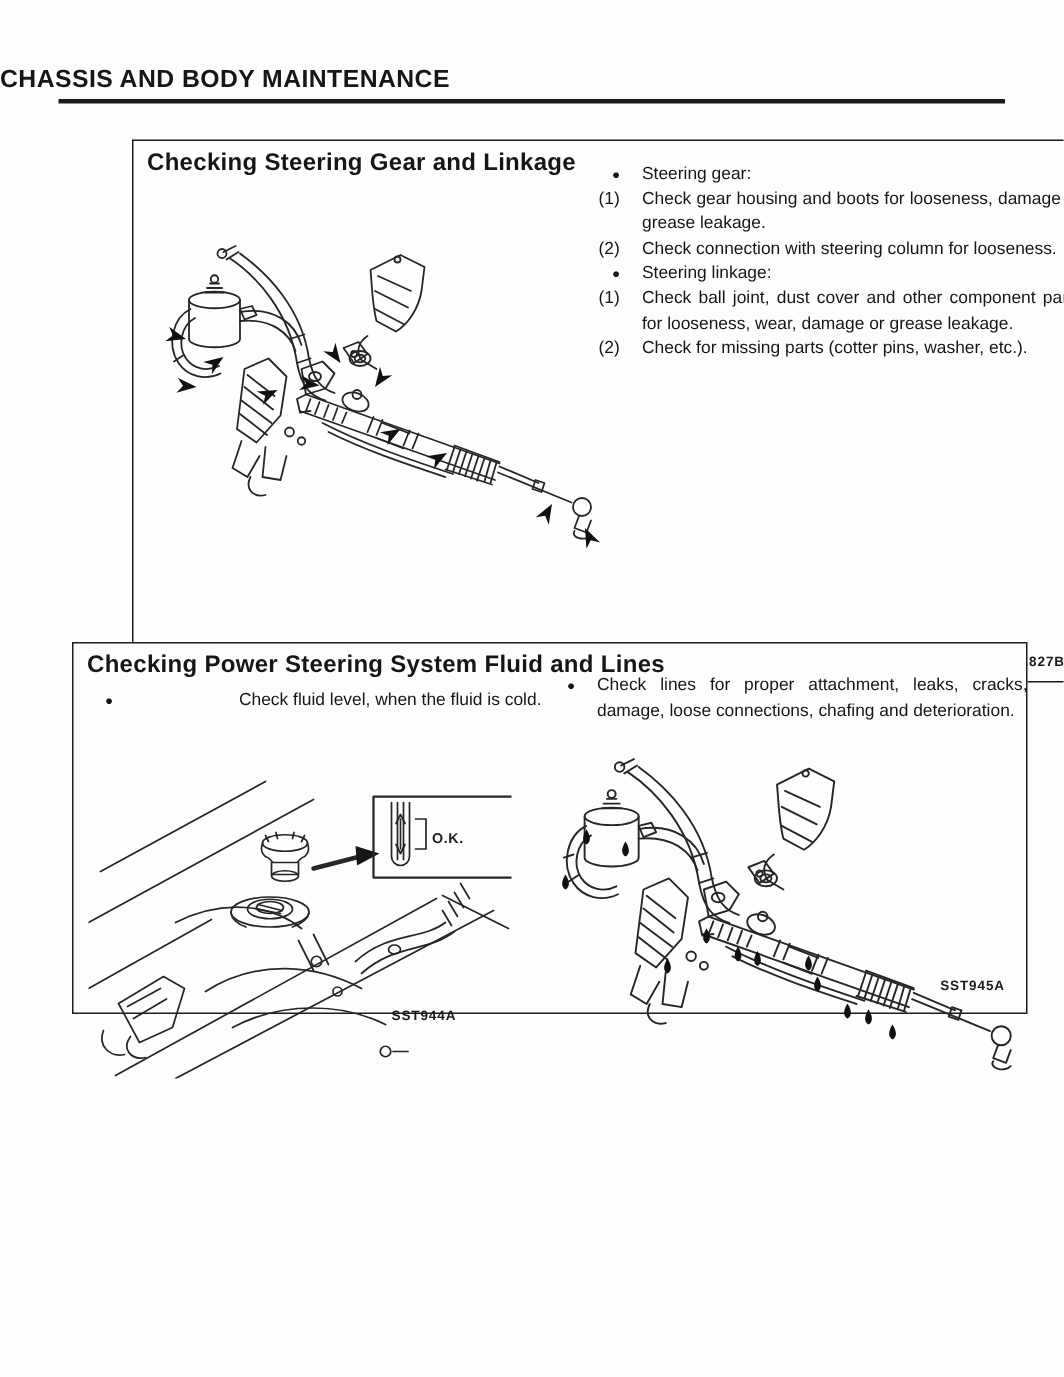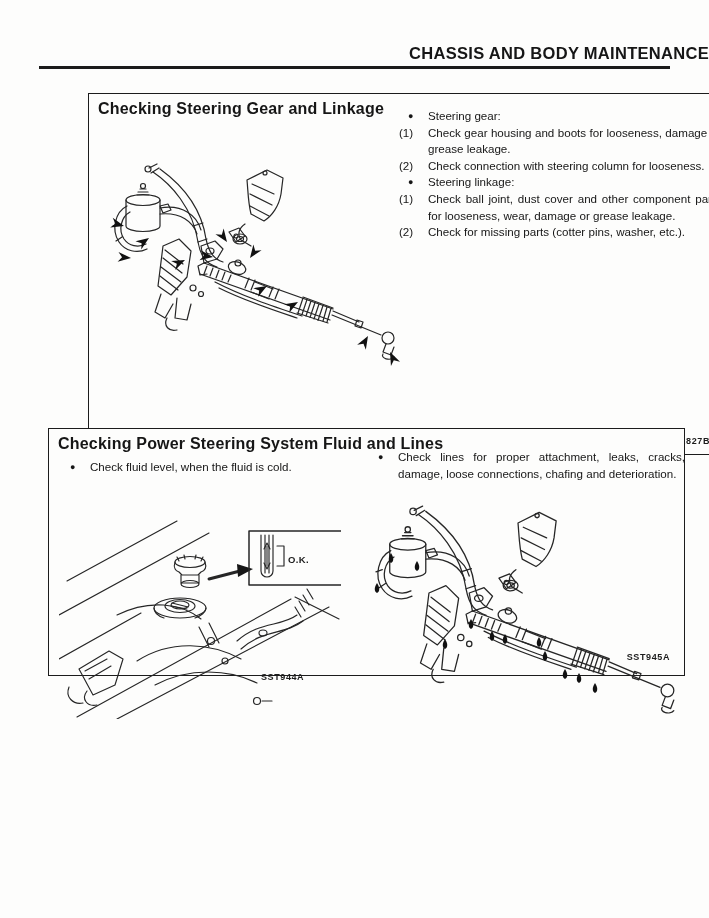--- a/index.html
+++ b/index.html
@@ -6,21 +6,21 @@
   html,body { width:709px; height:918px; }
   body {
     position:relative;
     background:#fdfdfc;
     font-family:"Liberation Sans", sans-serif;
     color:#161616;
     overflow:hidden;
   }
   .page-header {
     position:absolute; left:0; top:44px; width:709px;
-    text-align:right; font-size:16.5px; font-weight:bold; letter-spacing:.3px;
+    text-align:left; font-size:16.5px; font-weight:bold; letter-spacing:.3px;
   }
   .header-rule {
     position:absolute; left:39px; top:66px; width:631px; height:3px;
     background:#1b1b1b;
   }
   .section {
     position:absolute; left:48px; width:637px;
     border:1.7px solid #1c1c1c; background:#fdfdfc;
   }
   #section1 { top:93px;  height:362px;margin-left:40px; }
@@ -172,21 +172,21 @@
 
   <span class="fig-label" id="label-sma827b">SMA827B</span>
 </div>
 
 <div class="section" id="section2">
   <div class="section-title">Checking Power Steering System Fluid and Lines</div>
 
   <div class="left-item">
     <div class="li">
       <span class="marker bullet">●</span>
-      <span class="txt" style="text-align:left">Check fluid level, when the fluid is cold.</span>
+      <span class="txt" style="text-align:right">Check fluid level, when the fluid is cold.</span>
     </div>
   </div>
 
   <div class="col-right2">
     <div class="li">
       <span class="marker bullet">●</span>
       <span class="txt">Check lines for proper attachment, leaks, cracks, damage, loose connections, chafing and deterioration.</span>
     </div>
   </div>
 

